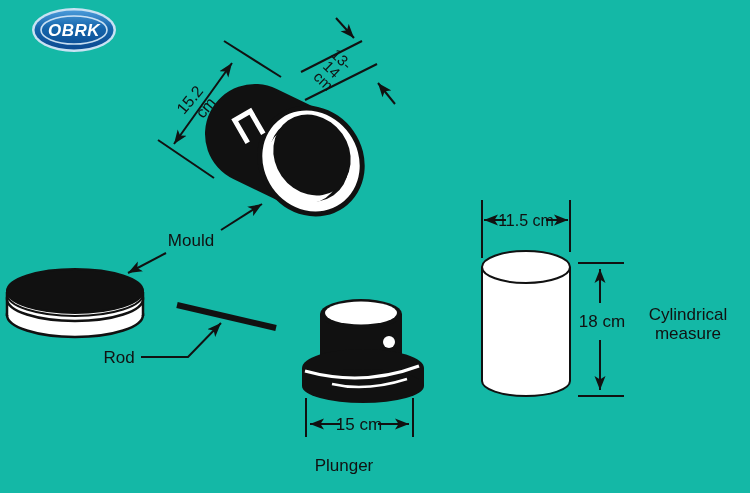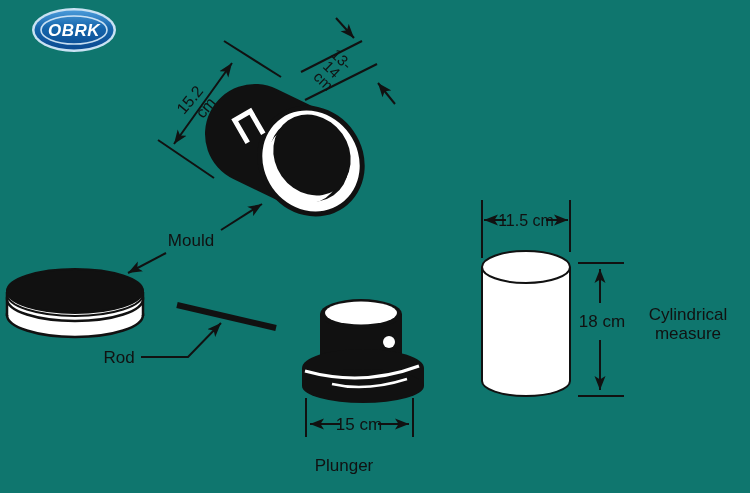--- a/index.html
+++ b/index.html
@@ -1,16 +1,16 @@
 <!DOCTYPE html>
 <html><head>
 <meta charset="utf-8">
 <style>
   html, body { margin: 0; padding: 0; background: #ffffff; }
-  #canvas { position: relative; width: 750px; height: 493px; background: #0f766e; overflow: hidden; }
+  #canvas { position: relative; width: 750px; height: 493px; background: #14b8a6; overflow: hidden; }
   svg { position: absolute; left: 0; top: 0; }
   svg text {
     font-family: "Liberation Sans", sans-serif;
     fill: #111111;
   }
   .lbl   { font-size: 17px; }
   .dim   { font-size: 16px; }
   .dimsm { font-size: 15px; }
   .ink-line { stroke: #111111; fill: none; }
   .logo-text {

